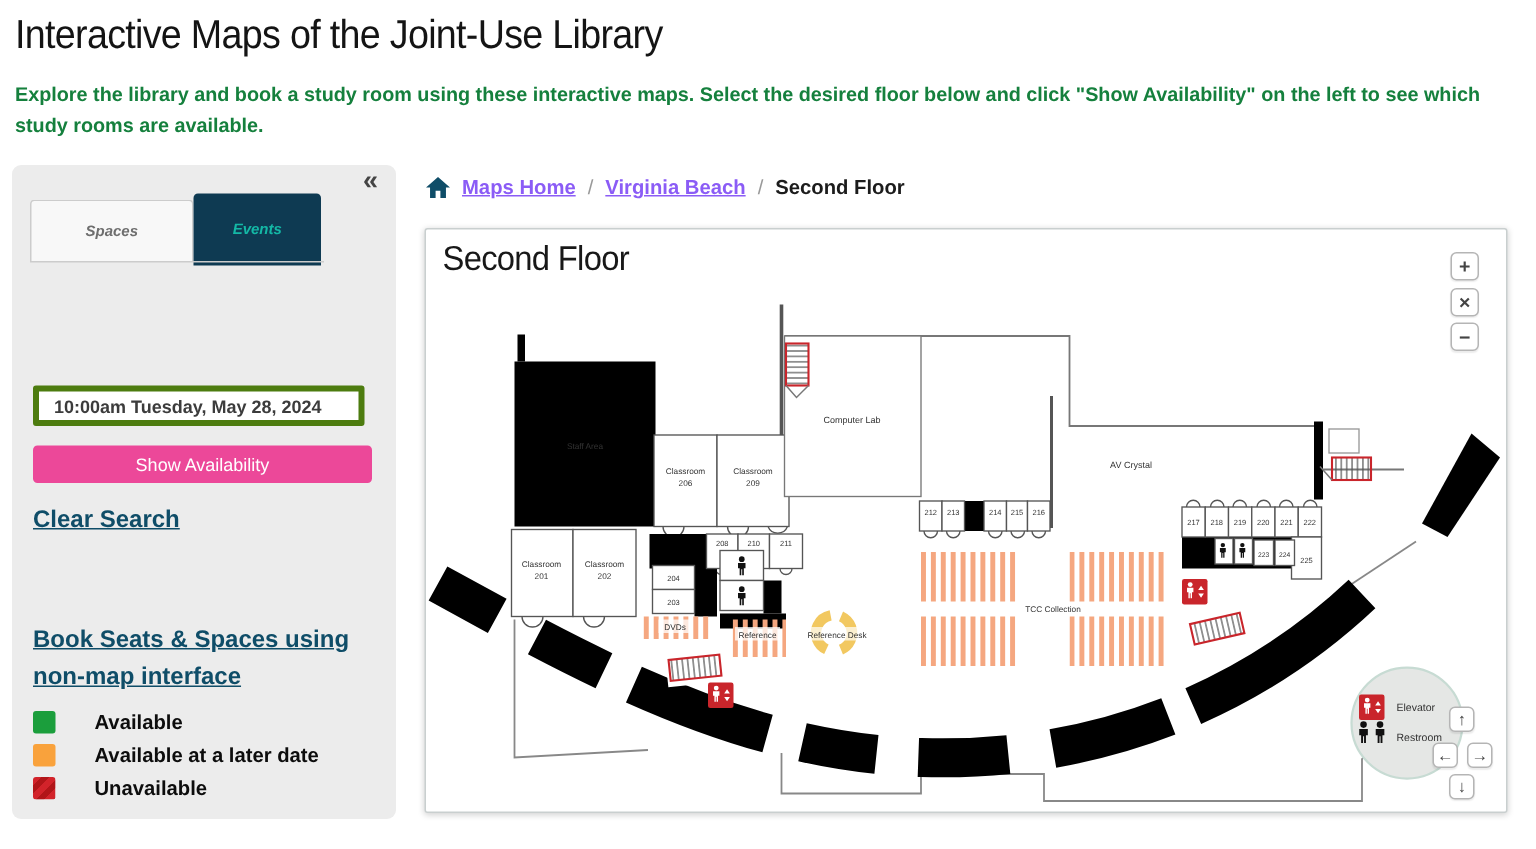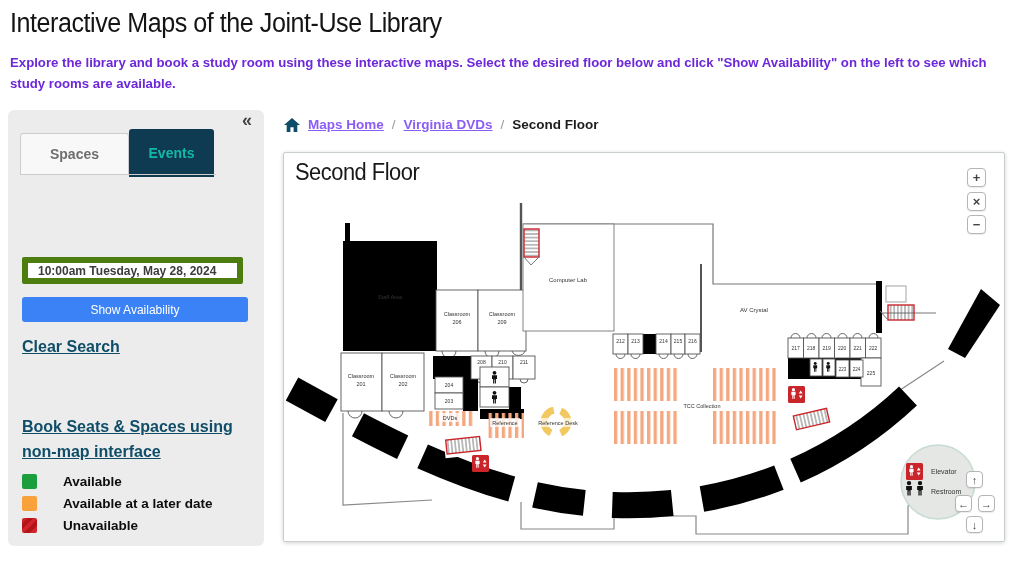--- a/index.html
+++ b/index.html
@@ -5,39 +5,39 @@
   * { margin:0; padding:0; box-sizing:border-box; }
   html,body { width:1024px; height:566px; background:#fff; overflow:hidden;
               font-family:"Liberation Sans", sans-serif; }
   .abs { position:absolute; }
 
   
   #page-title { left:10px; top:8px; font-size:27px; font-weight:400; color:#141414;
                 letter-spacing:-0.5px; transform:scaleX(.93); transform-origin:left;
                 white-space:nowrap; }
   #page-subtitle { left:10px; top:52px; width:1002px; font-size:13.2px; font-weight:bold;
-                   color:#6d28d9; line-height:1.62; }
+                   color:#15803d; line-height:1.62; }
 
   
   #sidebar { left:8px; top:110px; width:256px; height:436px; background:#ececec;
              border-radius:6px; }
   #collapse { right:12px; top:0px; font-size:18px; font-weight:bold; color:#444; cursor:pointer; }
   .tab { position:absolute; display:flex; align-items:center; justify-content:center;
-         font-weight:bold; font-size:14px; border-radius:3px 3px 0 0; cursor:pointer; }
+         font-weight:bold; font-size:10px; border-radius:3px 3px 0 0; cursor:pointer;font-style:italic; }
   #tab-spaces { left:12px; top:23px; width:109px; height:41px; background:#f8f8f8;
                 border:1px solid #ccc; border-bottom:none; color:#6e6e6e; }
   #tab-events { left:121px; top:19px; width:85px; height:48px; background:#0e3a52; color:#14b8a6; }
   #tabs-underline { left:12px; top:64px; width:196px; border-bottom:1px solid #ccc; height:1px;}
   #sb-intro { left:14px; top:77px; width:232px; font-size:13.5px; font-weight:bold;
               color:#141414; line-height:1.6; }
   #datetime-input { left:14px; top:147px; width:221px; height:27px; background:#fff;
-                    border:6px solid #4d7c0f; border-radius:2px; font-weight:bold;
+                    border:4px solid #4d7c0f; border-radius:2px; font-weight:bold;
                     font-size:12px; color:#3c3c3c; padding-left:10px;
                     font-family:"Liberation Sans",sans-serif; }
-  #show-availability { left:14px; top:187px; width:226px; height:25px; background:#3b82f6;
+  #show-availability { left:14px; top:187px; width:226px; height:25px; background:#ec4899;
                        color:#fff; border:none; border-radius:3px; font-size:12px;
                        font-family:"Liberation Sans",sans-serif; cursor:pointer; }
   .sb-link { color:#0f4d68; font-weight:bold; font-size:16px; text-decoration:underline;
              cursor:pointer; display:block; }
   #clear-search { left:14px; top:228px; }
   #book-link { left:14px; top:305px; width:232px; line-height:1.55; }
   .legend-row { position:absolute; left:14px; display:flex; align-items:center; gap:26px; }
   .legend-swatch { width:15px; height:15px; border-radius:2px; flex:0 0 15px; }
   .legend-swatch.striped { background-image:repeating-linear-gradient(135deg,
        rgba(0,0,0,0) 0 4px, rgba(150,10,10,.55) 4px 8px); }
@@ -92,21 +92,21 @@
     <span class="legend-label">Unavailable</span>
   </div>
 </aside>
 
 <nav class="abs" id="breadcrumb">
   <svg width="16" height="14" viewBox="0 0 16 14">
     <path d="M8 0 L16 7 H13.3 V14 H9.6 V9.2 H6.4 V14 H2.7 V7 H0 Z" fill="#0f4d68"></path>
   </svg>
   <a class="crumb-link">Maps Home</a>
   <span class="crumb-sep">/</span>
-  <a class="crumb-link">Virginia DVDs</a>
+  <a class="crumb-link">Virginia Beach</a>
   <span class="crumb-sep">/</span>
   <span class="crumb-current">Second Floor</span>
 </nav>
 
 <section class="abs" id="map-panel">
 
   <svg id="floorplan" width="722" height="390" viewBox="0 0 722 390">
     <defs>
       <pattern id="stacks" width="6.6" height="33" patternUnits="userSpaceOnUse">
         <rect width="3.3" height="33" fill="#f5a780"></rect>

